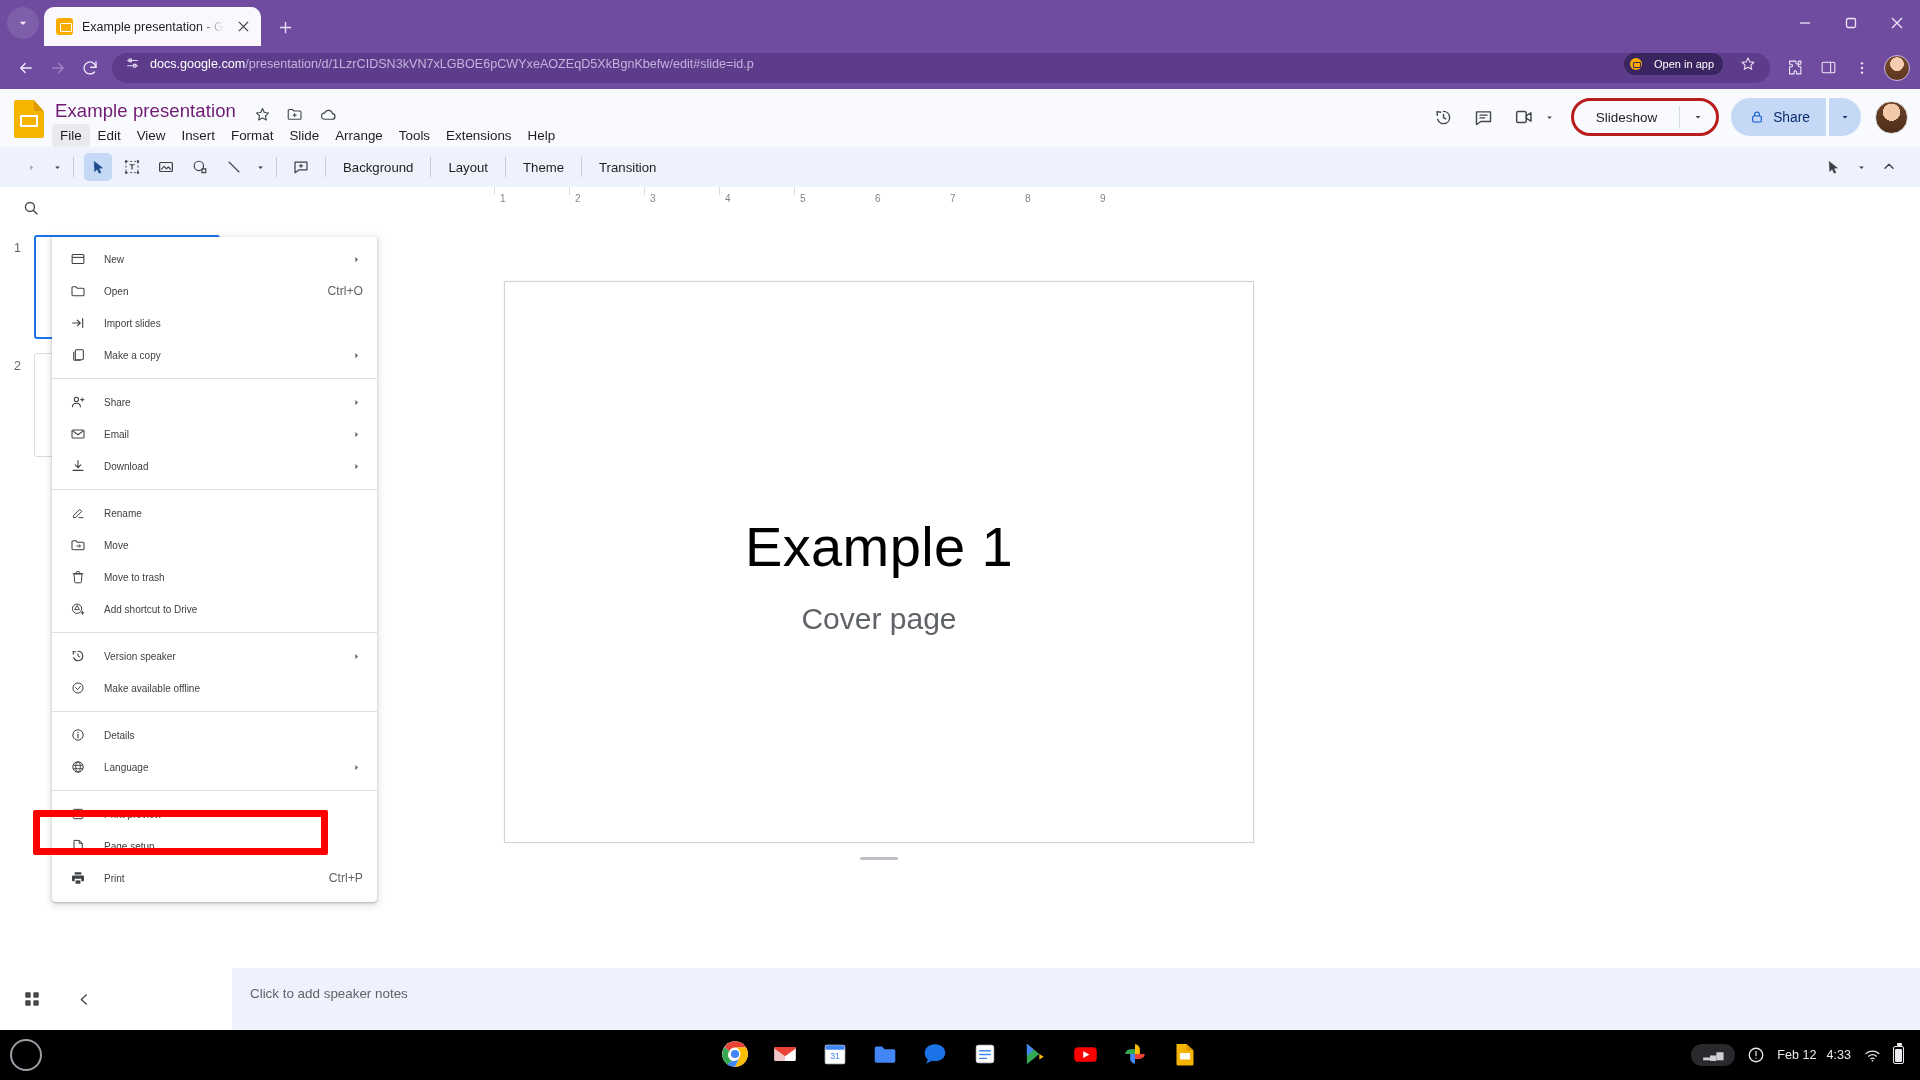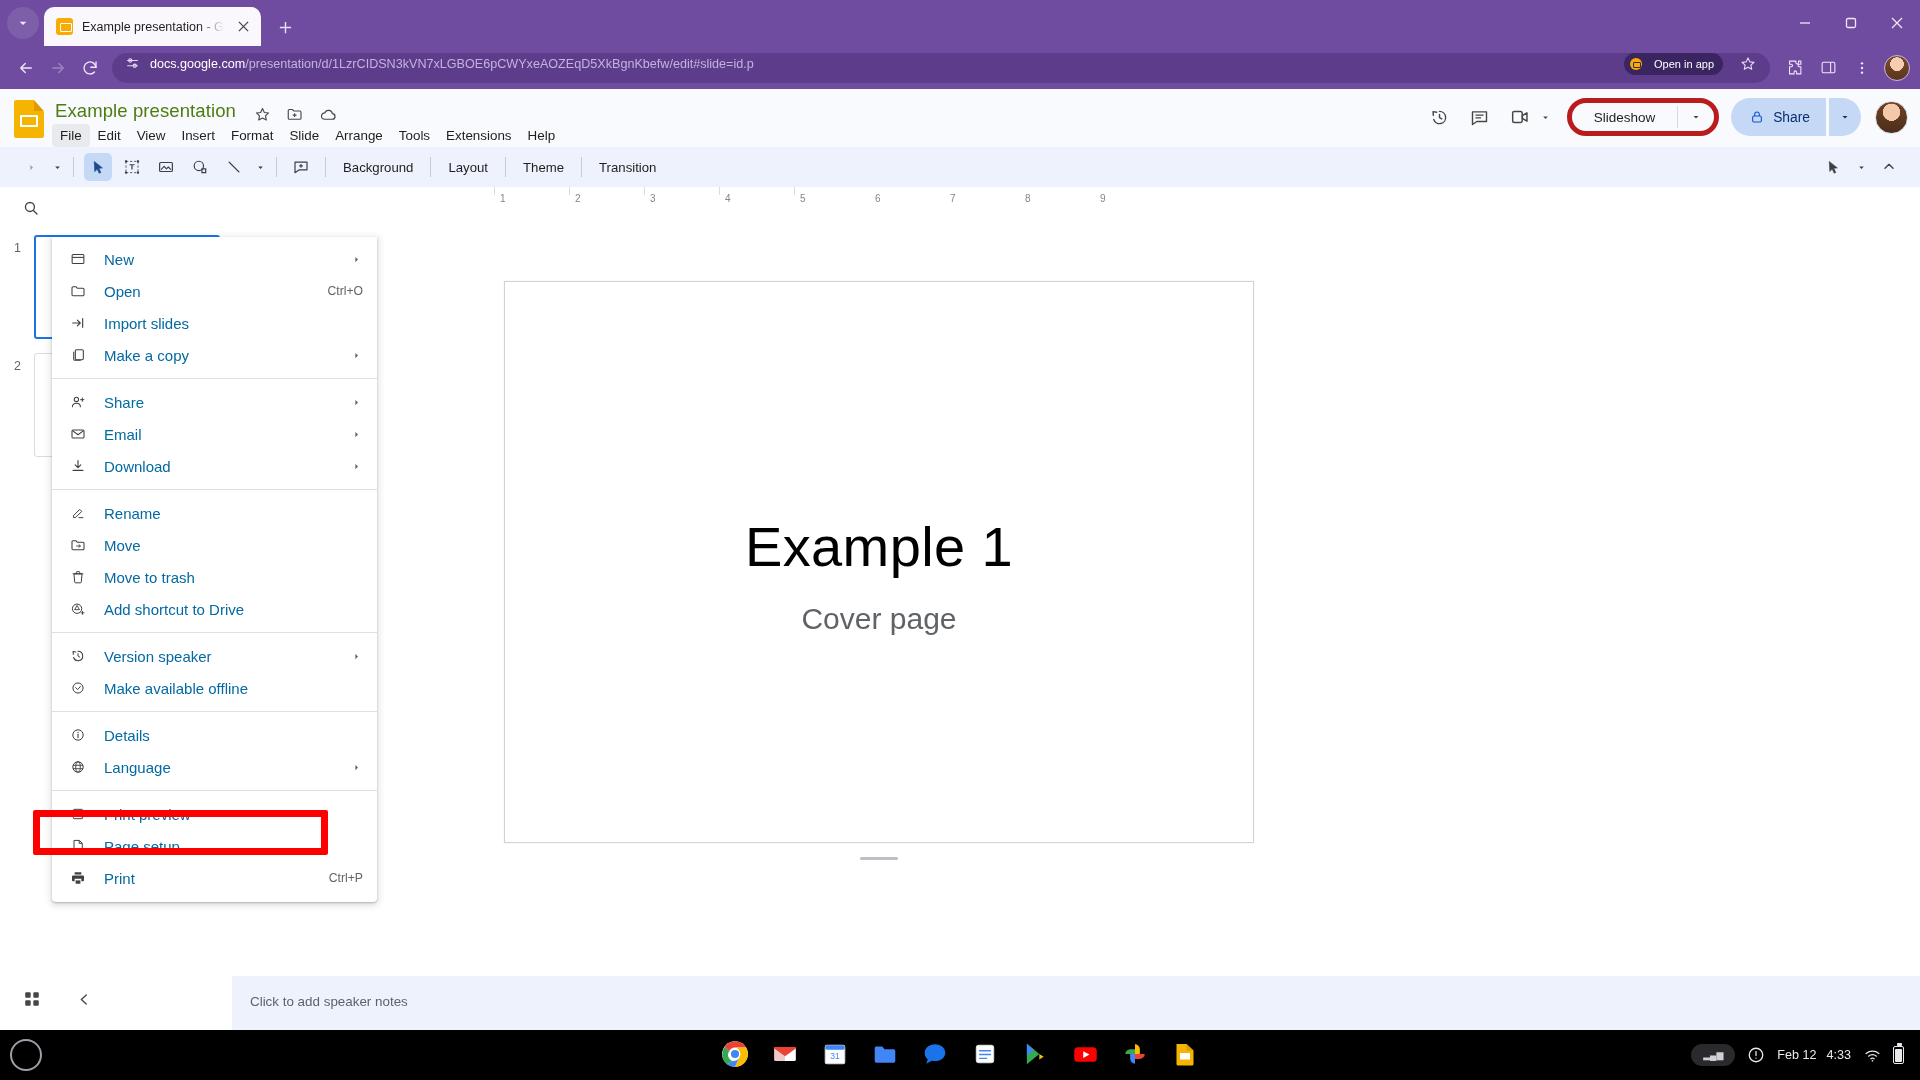--- a/index.html
+++ b/index.html
@@ -80,39 +80,39 @@
     width:26px; height:26px; border-radius:13px; flex:none;
     background:radial-gradient(circle at 50% 34%, #f6cdb0 0 34%, transparent 35%), linear-gradient(#7a4b2a,#5b3520);
     border:1.5px solid #cbb6e3; margin-left:4px;
   }
 
   
   #slides { position:absolute; left:0; top:89px; right:0; bottom:0; background:#fff; }
 
   
   .docs-head { position:relative; height:58px; background:#f8fafd; }
-  .docs-title { position:absolute; left:55px; top:11px; font-size:18.5px; color:#4d7c0f; letter-spacing:.1px; }
+  .docs-title { position:absolute; left:55px; top:11px; font-size:18.5px; color:#701a75; letter-spacing:.1px; }
   .title-icons { position:absolute; left:251px; top:14px; display:flex; gap:11px; align-items:center; }
   .title-icons .ti { width:22px; height:22px; display:flex; align-items:center; justify-content:center; }
   .title-icons svg { stroke:#444746; fill:none; }
 
   
   .menubar { position:absolute; left:52px; top:35px; display:flex; gap:0; }
   .menu-item {
     font-size:13.4px; color:#1f1f1f; padding:4px 8px; border-radius:4px; white-space:nowrap;
   }
   .menu-item.active { background:#e8eaed; }
 
   .head-right { position:absolute; right:12px; top:9px; display:flex; align-items:center; gap:2px; }
   .hr-icon { width:38px; height:38px; border-radius:19px; display:flex; align-items:center; justify-content:center; }
   .hr-icon svg { stroke:#444746; fill:none; }
   .meet-group { display:flex; align-items:center; gap:0px; padding-right:4px; }
   .caret-sm { width:14px; height:14px; display:flex; align-items:center; justify-content:center; }
   .caret-sm svg { fill:#444746; }
-  .slideshow-group { display:flex; align-items:center; margin-left:8px; border:5px solid #b91c1c; border-radius:19px; height:38px; }
+  .slideshow-group { display:flex; align-items:center; margin-left:8px; border:3px solid #b91c1c; border-radius:19px; height:38px; }
   .slideshow-btn { padding:0 22px; font-size:13.5px; color:#1f1f1f; display:flex; align-items:center; height:100%; }
   .slideshow-sep { width:1px; height:22px; background:#d7dadd; }
   .slideshow-caret { width:36px; height:100%; display:flex; align-items:center; justify-content:center; }
   .slideshow-caret svg { fill:#444746; }
   .share-btn {
     margin-left:10px; height:38px; background:#c5d9f7; border-radius:19px 0 0 19px;
     display:flex; align-items:center; gap:8px; padding:0 16px 0 18px;
   }
   .share-btn svg { stroke:#0b57d0; fill:none; }
   .share-btn span { font-size:13.8px; color:#0b2e6e; font-weight:500; }
@@ -168,38 +168,38 @@
     position:absolute; left:0; right:0; top:232px; text-align:center;
     font-size:56px; color:#000; letter-spacing:.4px;
   }
   .canvas-sub {
     position:absolute; left:0; right:0; top:320px; text-align:center;
     font-size:30px; color:#5f6368;
   }
   .notes-handle { position:absolute; left:50%; transform:translateX(-50%); bottom:-18px; width:38px; height:3px; background:#bdc1c6; border-radius:2px; }
 
   
-  .notes-bar { position:absolute; left:232px; right:0; bottom:0; height:54px; background:#edf2fc; display:flex; align-items:flex-start; padding:18px 0 0 18px; }
+  .notes-bar { position:absolute; left:232px; right:0; bottom:0; height:62px; background:#edf2fc; display:flex; align-items:flex-start; padding:18px 0 0 18px; }
   .notes-text { font-size:13.4px; color:#5f6368; }
   .bottom-left { position:absolute; left:0; bottom:0; width:232px; height:62px; background:#fff; display:flex; align-items:center; }
   .bl-icon { width:40px; height:40px; display:flex; align-items:center; justify-content:center; margin-left:12px; }
   .bl-icon svg { stroke:#444746; fill:none; }
   .bl-icon.grid svg { fill:#444746; stroke:none; }
 
   
   .file-menu {
     position:absolute; left:52px; top:148px; width:325px;
     background:#fff; border-radius:0 0 4px 4px;
     box-shadow:0 2px 6px 2px rgba(60,64,67,.15), 0 1px 2px rgba(60,64,67,.3);
     padding:6px 0 8px 0; z-index:40;
   }
   .mi { position:relative; height:32px; display:flex; align-items:center; padding:0 14px 0 18px; }
   .mi-icon { width:22px; flex:none; display:flex; align-items:center; justify-content:flex-start; }
   .mi-icon svg { stroke:#3c4043; fill:none; }
-  .mi-label { flex:1; font-size:15px; color:#0369a1; padding-left:12px; white-space:nowrap; }
+  .mi-label { flex:1; font-size:10px; color:#404040; padding-left:12px; white-space:nowrap; }
   .mi-accel { font-size:12.2px; color:#5f6368; padding-left:16px; white-space:nowrap; }
   .mi-arrow { width:14px; display:flex; align-items:center; justify-content:center; flex:none; }
   .mi-arrow svg { fill:#5f6368; }
   .mi-sep { height:1px; background:#e0e0e0; margin:7px 0; }
 
   
   .redbox {
     position:absolute; left:33px; top:721px; width:295px; height:45px;
     border:7px solid #fe0000; z-index:60; pointer-events:none; border-radius:2px;
   }

